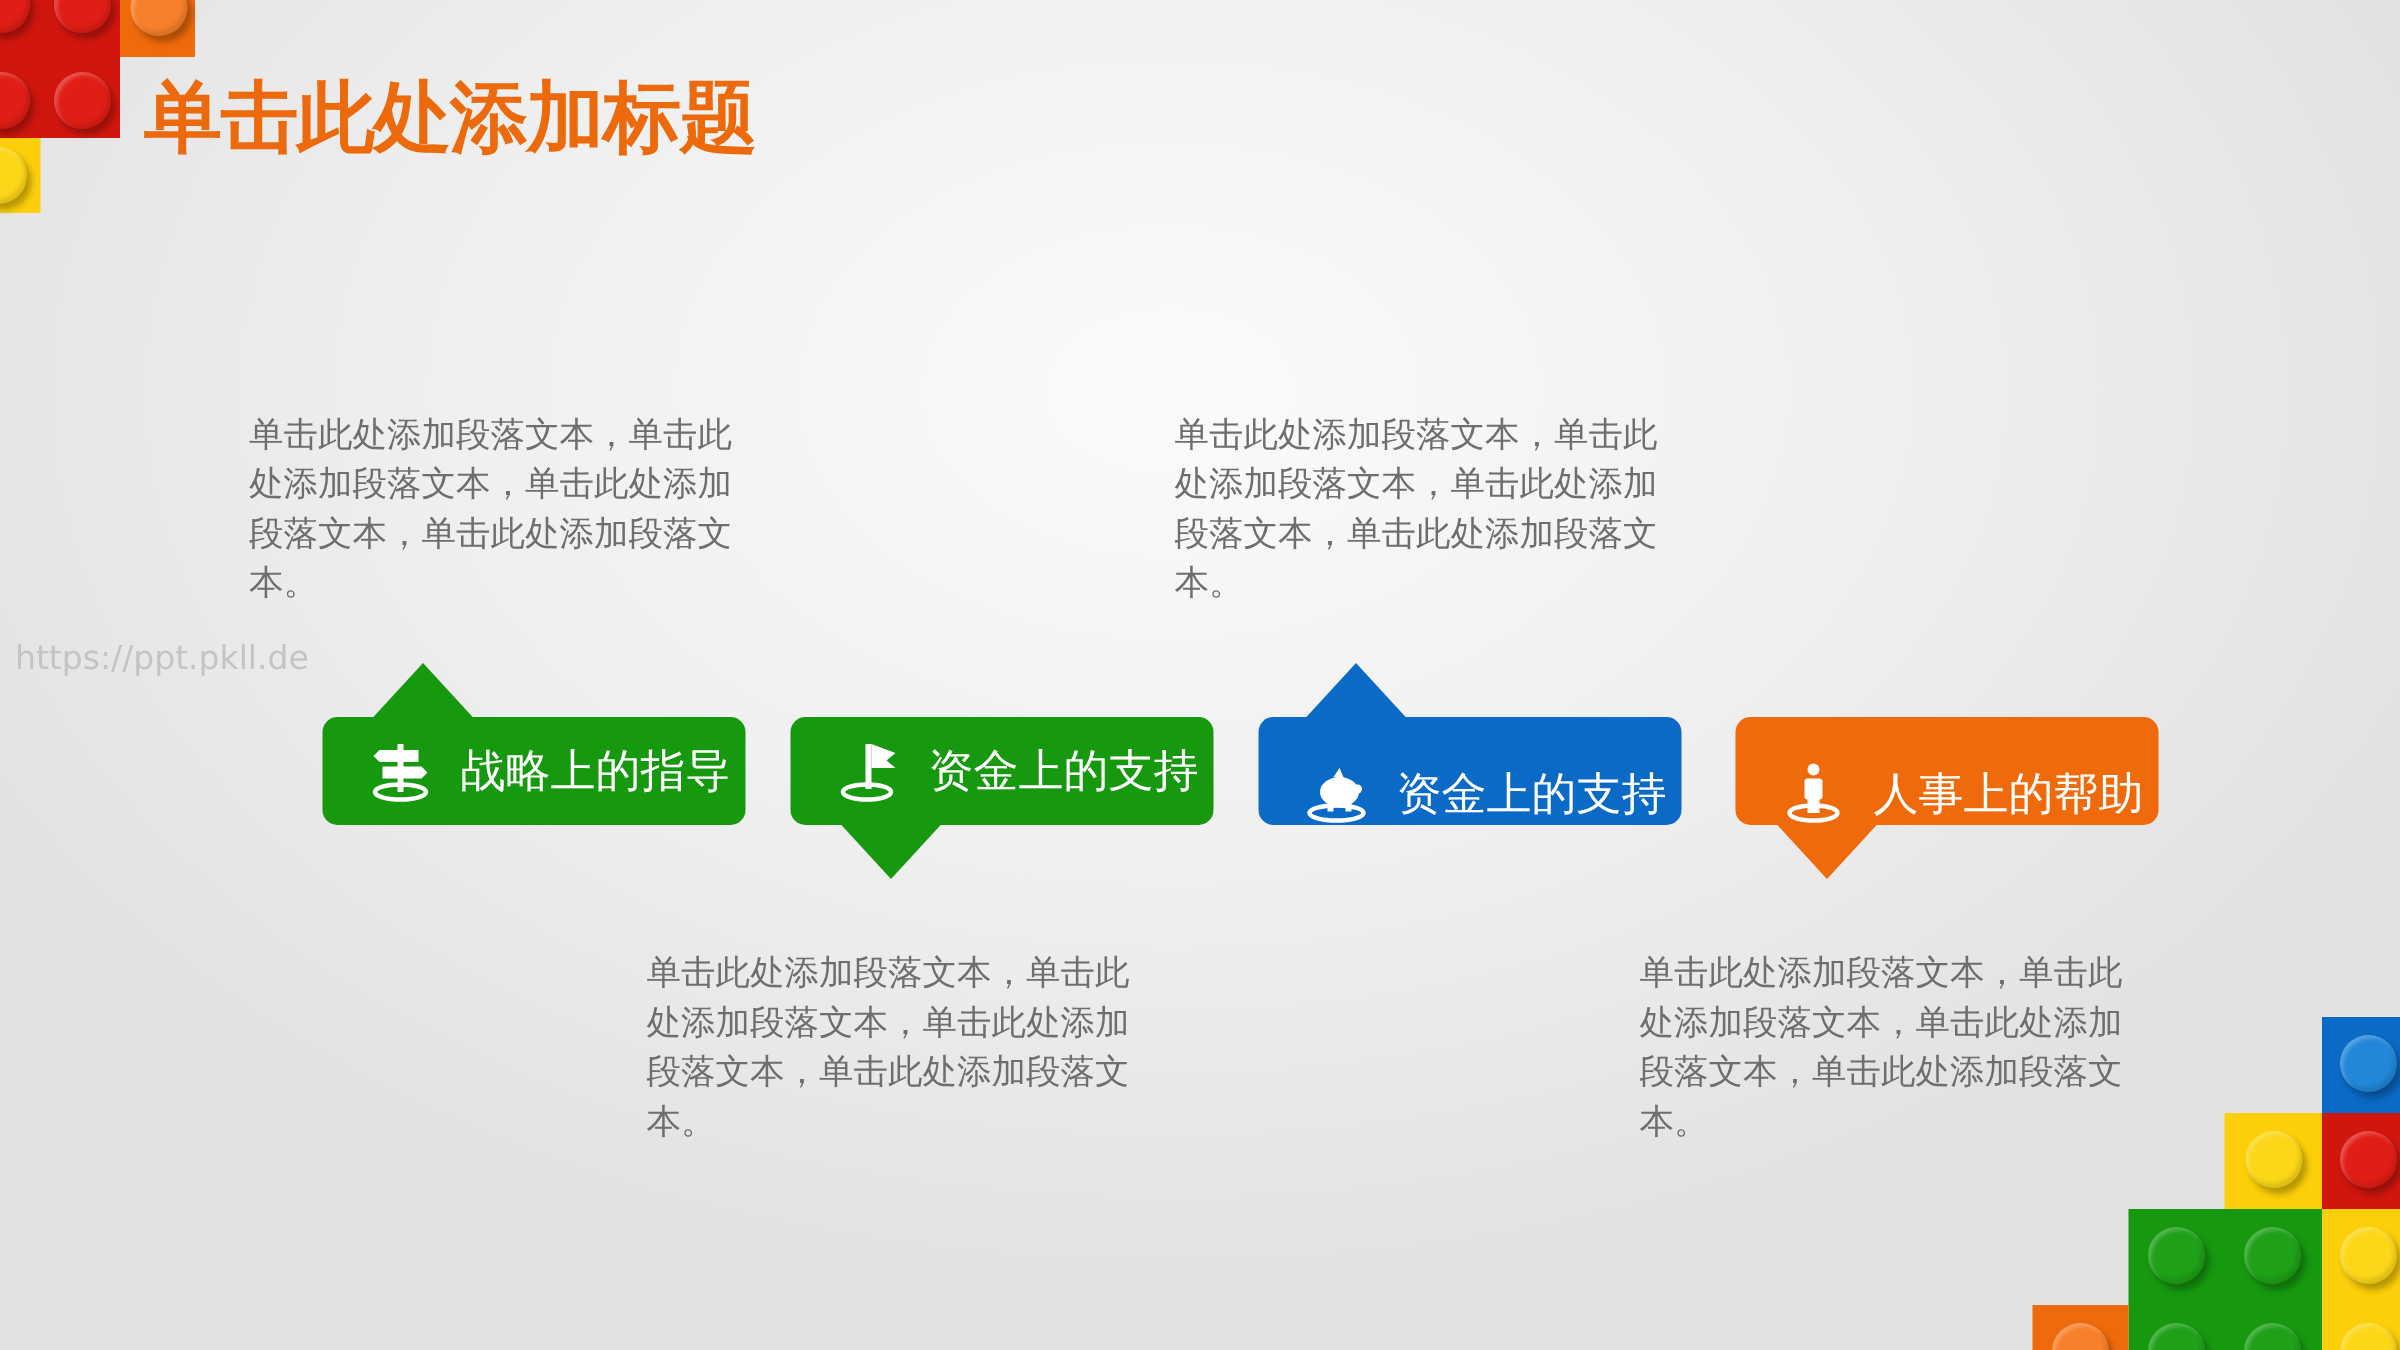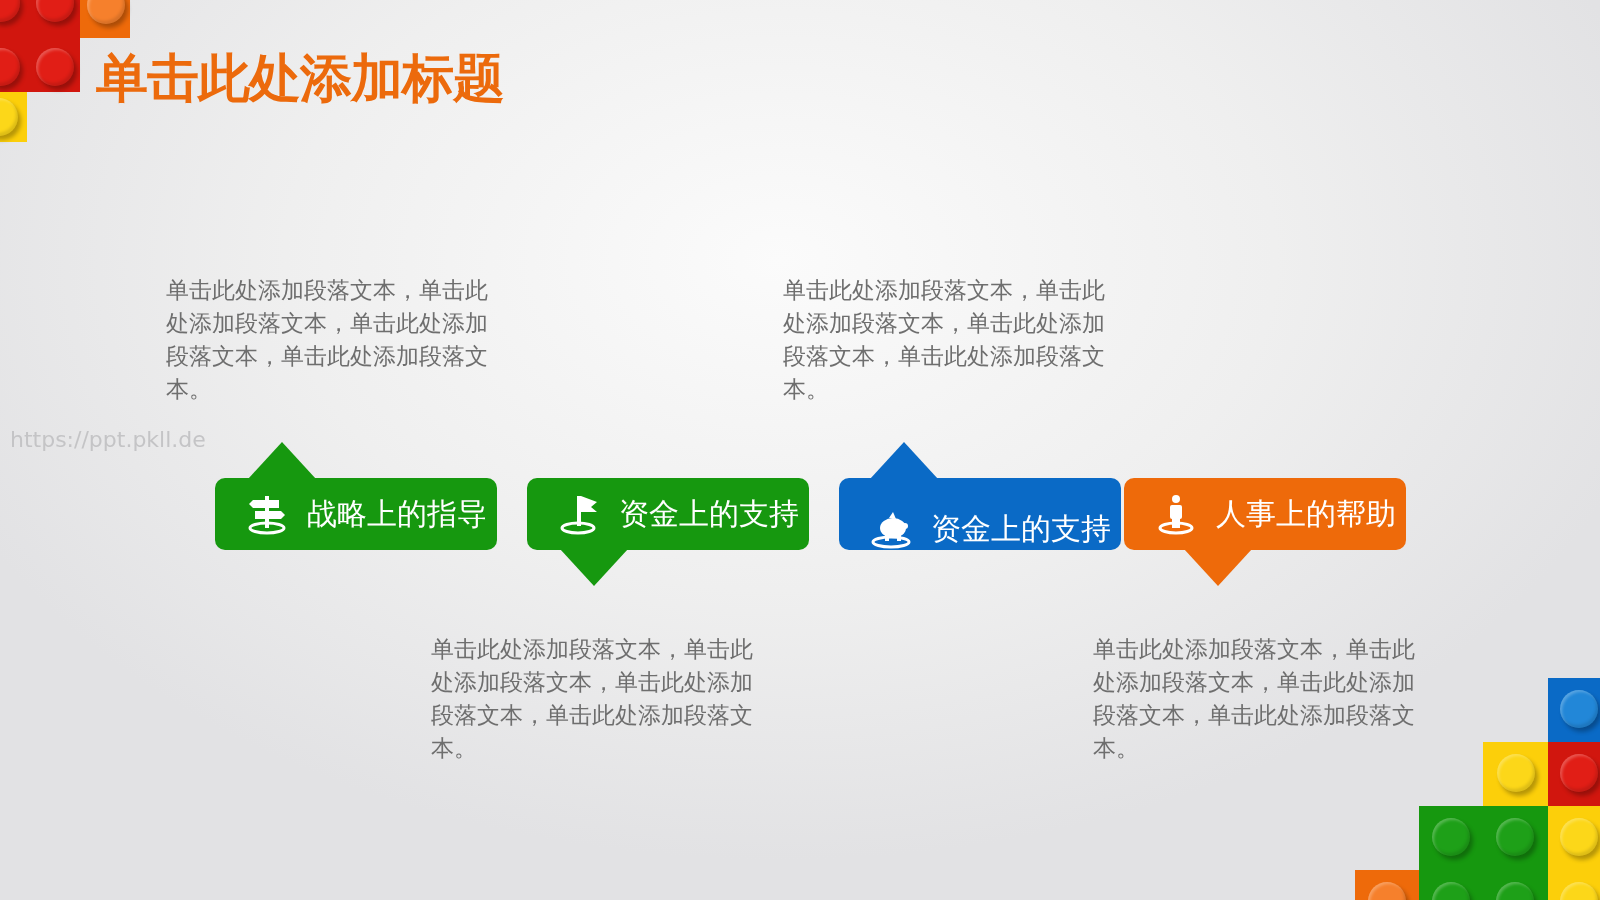--- a/index.html
+++ b/index.html
@@ -121,21 +121,21 @@
     <ellipse cx="24" cy="22" rx="13" ry="10" fill="#fff"></ellipse>
     <polygon points="20,12 24,6 27,13" fill="#fff"></polygon>
     <rect x="16" y="28" width="4" height="7" fill="#fff"></rect>
     <rect x="28" y="28" width="4" height="7" fill="#fff"></rect>
     <circle cx="36" cy="20" r="3" fill="#fff"></circle>
     <ellipse cx="22" cy="36" rx="18" ry="5" fill="none" stroke="#fff" stroke-width="3"></ellipse>
   </svg>
   <span class="txt">资金上的支持</span>
 </div>
 
-<div class="label" style="left:1108px;background:#ee6a0a;">
+<div class="label" style="left:1141px;background:#ee6a0a;align-items:flex-end;">
   <svg class="icon" viewBox="0 0 44 44">
     <circle cx="22" cy="7" r="4" fill="#fff"></circle>
     <rect x="16" y="13" width="12" height="14" rx="2" fill="#fff"></rect>
     <rect x="18" y="26" width="8" height="10" fill="#fff"></rect>
     <ellipse cx="22" cy="36" rx="16" ry="5" fill="none" stroke="#fff" stroke-width="3"></ellipse>
   </svg>
   <span class="txt">人事上的帮助</span>
 </div>
 
 </body></html>

